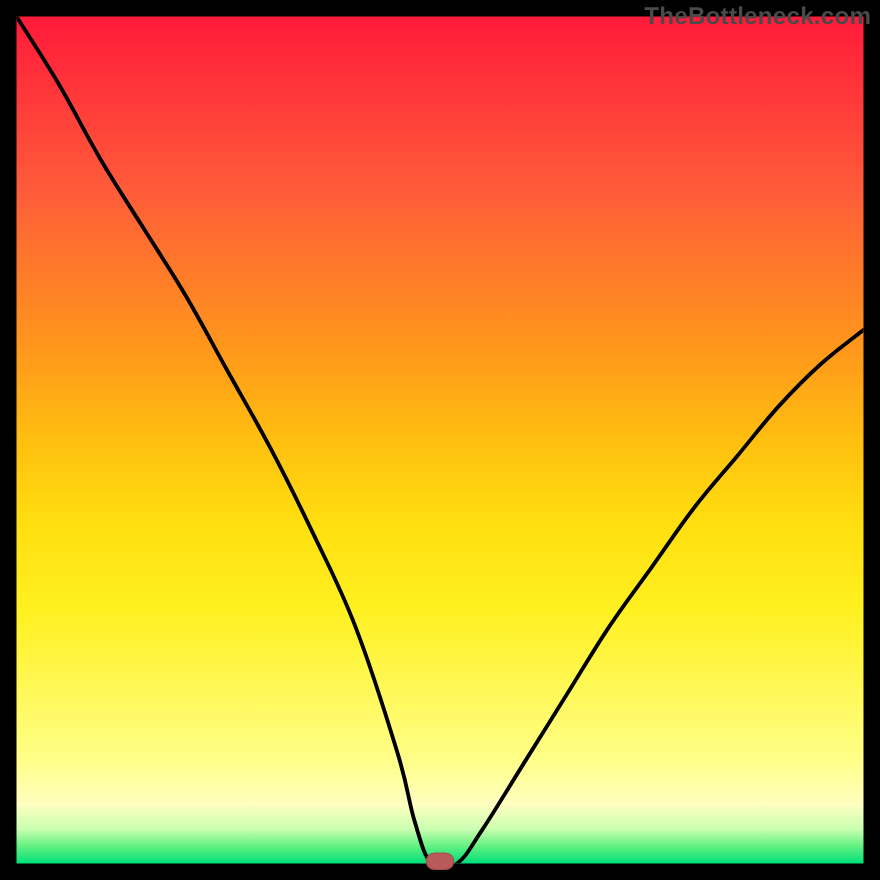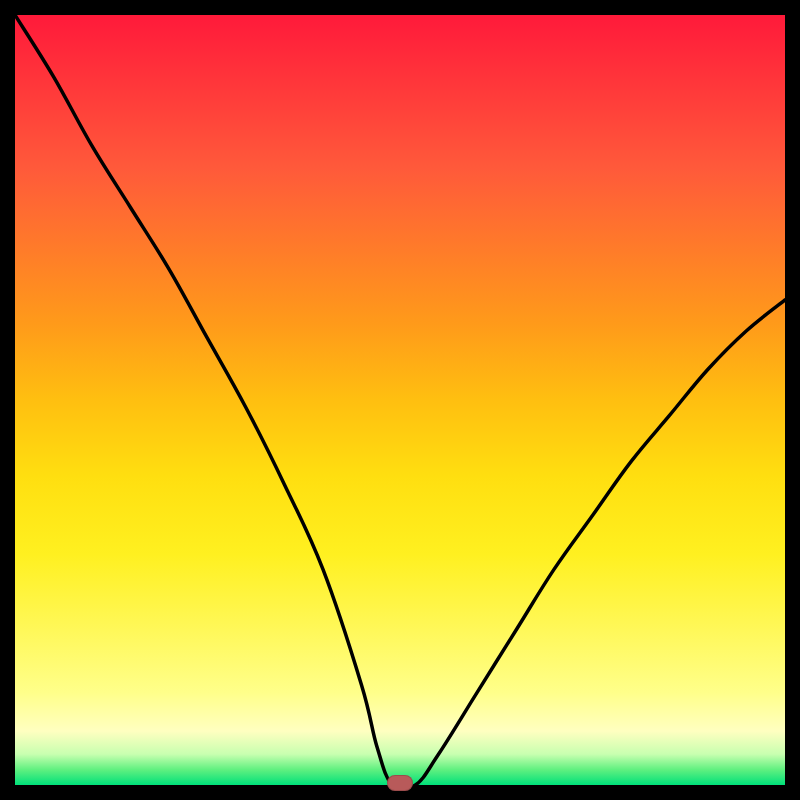--- a/index.html
+++ b/index.html
@@ -68,13 +68,14 @@
 </head>
 <body>
 
 <div class="frame">
   <div class="plot-area">
     <svg class="curve" viewBox="0 0 770 770" preserveAspectRatio="none">
       <path id="curve-path" d="M 0.0 0.0 C 6.9 11.1, 24.6 38.0, 38.5 61.6 C 52.4 85.2, 63.1 107.3, 77.0 130.9 C 90.9 154.5, 101.6 170.3, 115.5 192.5 C 129.4 214.7, 140.1 230.5, 154.0 254.1 C 167.9 277.7, 178.6 298.5, 192.5 323.4 C 206.4 348.3, 217.1 366.4, 231.0 392.7 C 244.9 419.0, 255.6 440.6, 269.5 469.7 C 283.4 498.8, 294.1 518.4, 308.0 554.4 C 321.9 590.4, 336.8 638.0, 346.5 669.9 C 356.2 701.8, 356.4 713.5, 361.9 731.5 C 367.4 749.5, 370.4 763.1, 377.3 770.0 C 384.2 776.9, 392.1 775.5, 400.4 770.0 C 408.7 764.5, 412.4 755.8, 423.5 739.2 C 434.6 722.6, 448.1 699.8, 462.0 677.6 C 475.9 655.4, 486.6 638.2, 500.5 616.0 C 514.4 593.8, 525.1 575.2, 539.0 554.4 C 552.9 533.6, 563.6 519.9, 577.5 500.5 C 591.4 481.1, 602.1 464.6, 616.0 446.6 C 629.9 428.6, 640.6 417.0, 654.5 400.4 C 668.4 383.8, 679.1 369.4, 693.0 354.2 C 706.9 339.0, 717.6 328.2, 731.5 315.7 C 745.4 303.2, 763.1 290.4, 770.0 284.9" stroke="#000000" stroke-width="3.5" fill="none" stroke-linecap="round" stroke-linejoin="round"></path>
     </svg>
     <div id="marker" class="marker" style="left: 372px; top: 760px; background: rgb(184, 90, 90);"></div>
   </div>
+  <div class="watermark">TheBottleneck.com</div>
 </div>
 
 </body></html>

